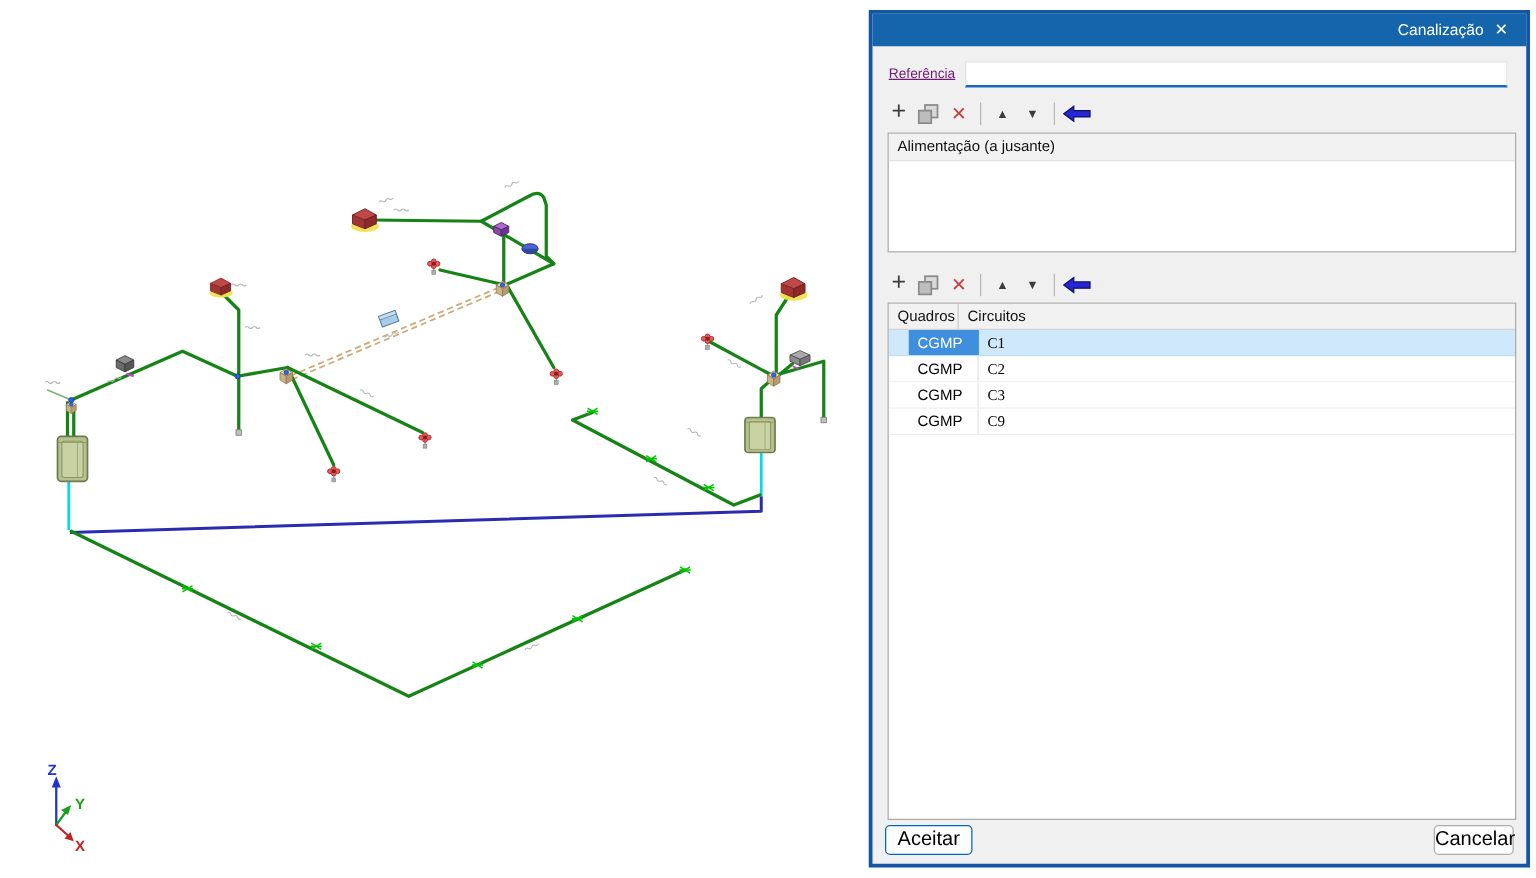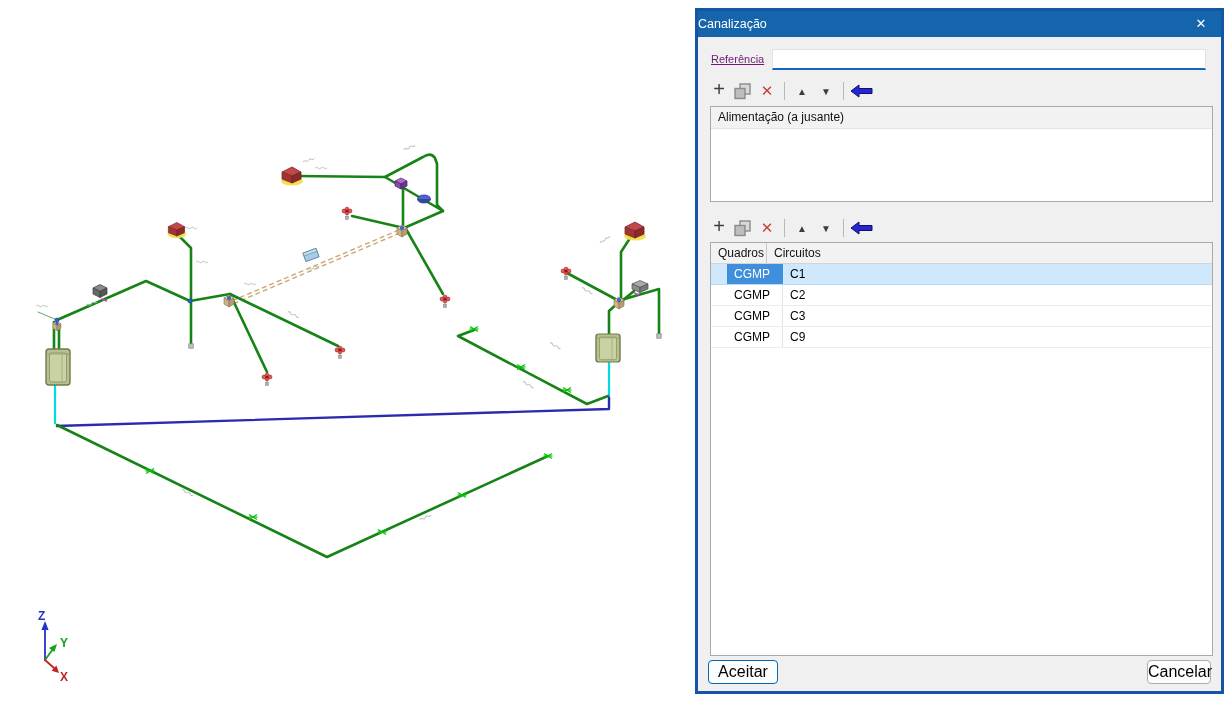--- a/index.html
+++ b/index.html
@@ -6,21 +6,21 @@
   body{font-family:"Liberation Sans","DejaVu Sans",sans-serif;}
   #stage{position:relative;width:1229px;height:702px;background:#fff;overflow:hidden;}
 
   
   #scene{position:absolute;left:0;top:0;width:694px;height:702px;background:#fff;}
 
   
   .dialog{position:absolute;left:695px;top:8px;width:529px;height:686px;
           box-sizing:border-box;border:3px solid #1456a4;background:#f0f0f0;}
   .titlebar{position:absolute;left:0;top:0;right:0;height:26px;background:#1565ad;
-            display:flex;align-items:center;justify-content:flex-start;}
+            display:flex;align-items:center;justify-content:flex-end;}
   .titlebar .title{color:#fff;font-size:12.5px;padding-right:34px;}
   .close-btn{position:absolute;right:4px;top:2px;width:32px;height:22px;border:0;background:transparent;
              color:#fff;font-size:13px;line-height:22px;text-align:center;cursor:pointer;padding:0;}
 
   .ref-label{position:absolute;left:13px;top:42px;font-size:11px;color:#701a75;text-decoration:underline;}
   .ref-input{position:absolute;left:74px;top:38px;width:434px;height:21px;box-sizing:border-box;
              border:1px solid #e3e3e3;border-bottom:2px solid #1565c0;background:#fff;
              font-size:12px;padding:0 4px;outline:none;font-family:inherit;}
 
   .toolbar{position:absolute;left:9px;height:24px;display:flex;align-items:center;}
@@ -38,21 +38,21 @@
 
   .tablebox{position:absolute;left:12px;top:231px;width:503px;height:414px;box-sizing:border-box;
             border:1px solid #a9a9a9;background:#fff;overflow:hidden;}
   .thead{display:flex;height:20px;line-height:20px;background:#f2f2f2;border-bottom:1px solid #d4d4d4;
          font-size:12px;color:#111;}
   .thc1{width:56px;padding-left:7px;border-right:1px solid #c9c9c9;box-sizing:border-box;}
   .thc2{flex:1;padding-left:7px;}
   .trow{display:flex;height:20px;line-height:20px;background:#fff;border-bottom:1px solid #ededed;
         font-size:12px;color:#000;cursor:default;}
   .tc1{width:56px;padding-left:7px;border-right:1px solid #e3e3e3;box-sizing:border-box;margin-left:16px;}
-  .tc2{flex:1;padding-left:7px;}
+  .tc2{flex:1;padding-left:7px;font-family:Liberation Serif, serif;}
   .trow.sel{background:#cfe8fb;border-bottom-color:#b9ddf6;}
   .trow.sel .tc1{background:#3f8fdd;color:#fff;border-right-color:#3f8fdd;}
 
   .btn{position:absolute;height:24px;box-sizing:border-box;background:#fdfdfd;border:1px solid #adadad;
        border-radius:4px;font-size:16px;font-family:inherit;cursor:pointer;padding:0;}
   .btn.accept{left:10px;top:649px;width:70px;border-color:#0067c0;}
   .btn.cancel{left:449px;top:649px;width:64px;}
 </style>
 </head>
 <body>

